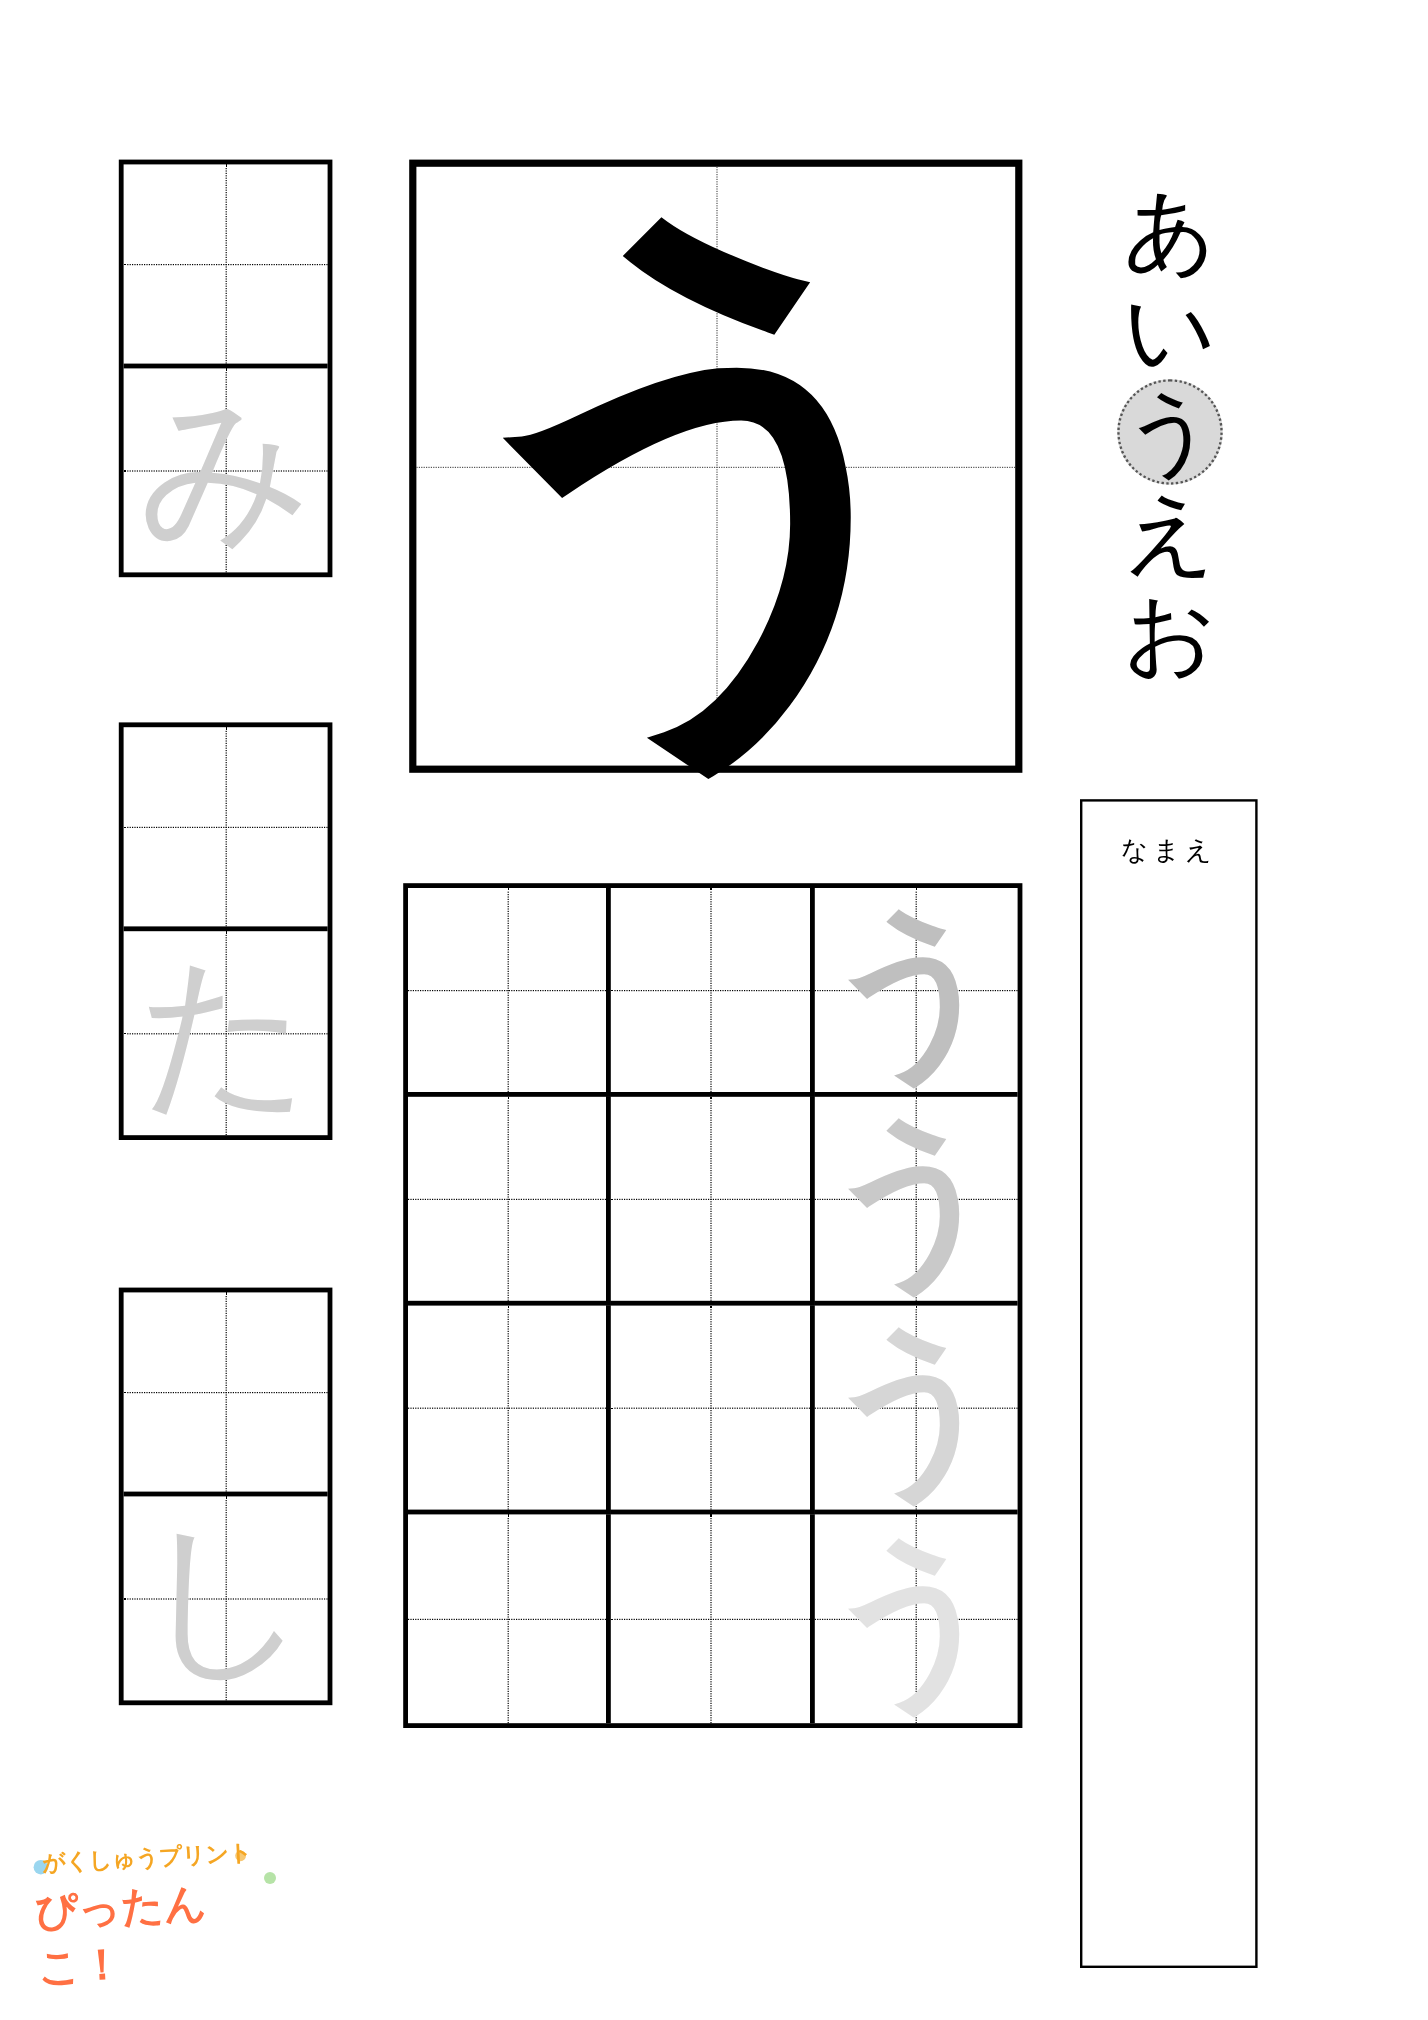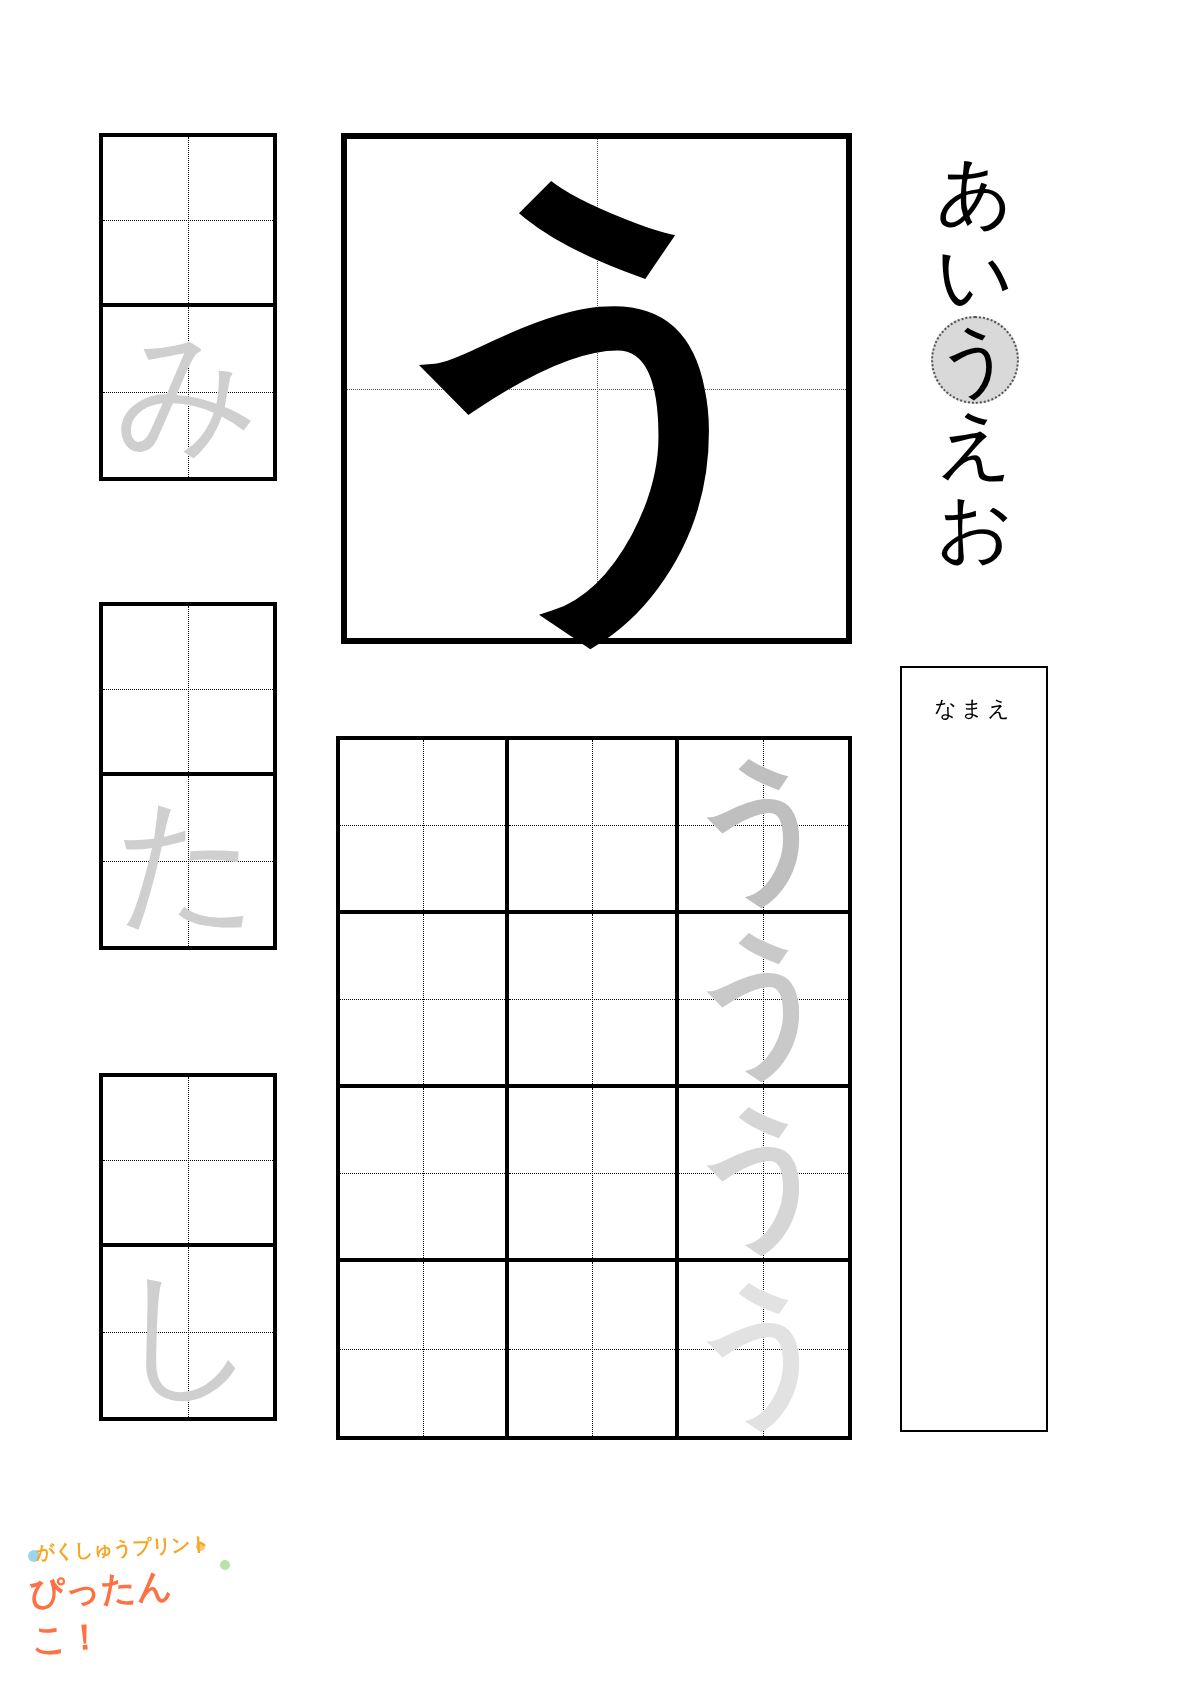--- a/index.html
+++ b/index.html
@@ -191,21 +191,21 @@
     z-index: 0;
   }
   #vowel-list .vowel span { position: relative; z-index: 1; }
 
   
   #name-box {
     position: absolute;
     left: 900px;
     top: 666px;
     width: 148px;
-    height: 766px;
+    height: 974px;
     border: 2px solid #000;
     box-sizing: border-box;
     background: #fff;
   }
   #name-box .label {
     position: absolute;
     top: 26px;
     left: 0;
     width: 100%;
     text-align: center;

